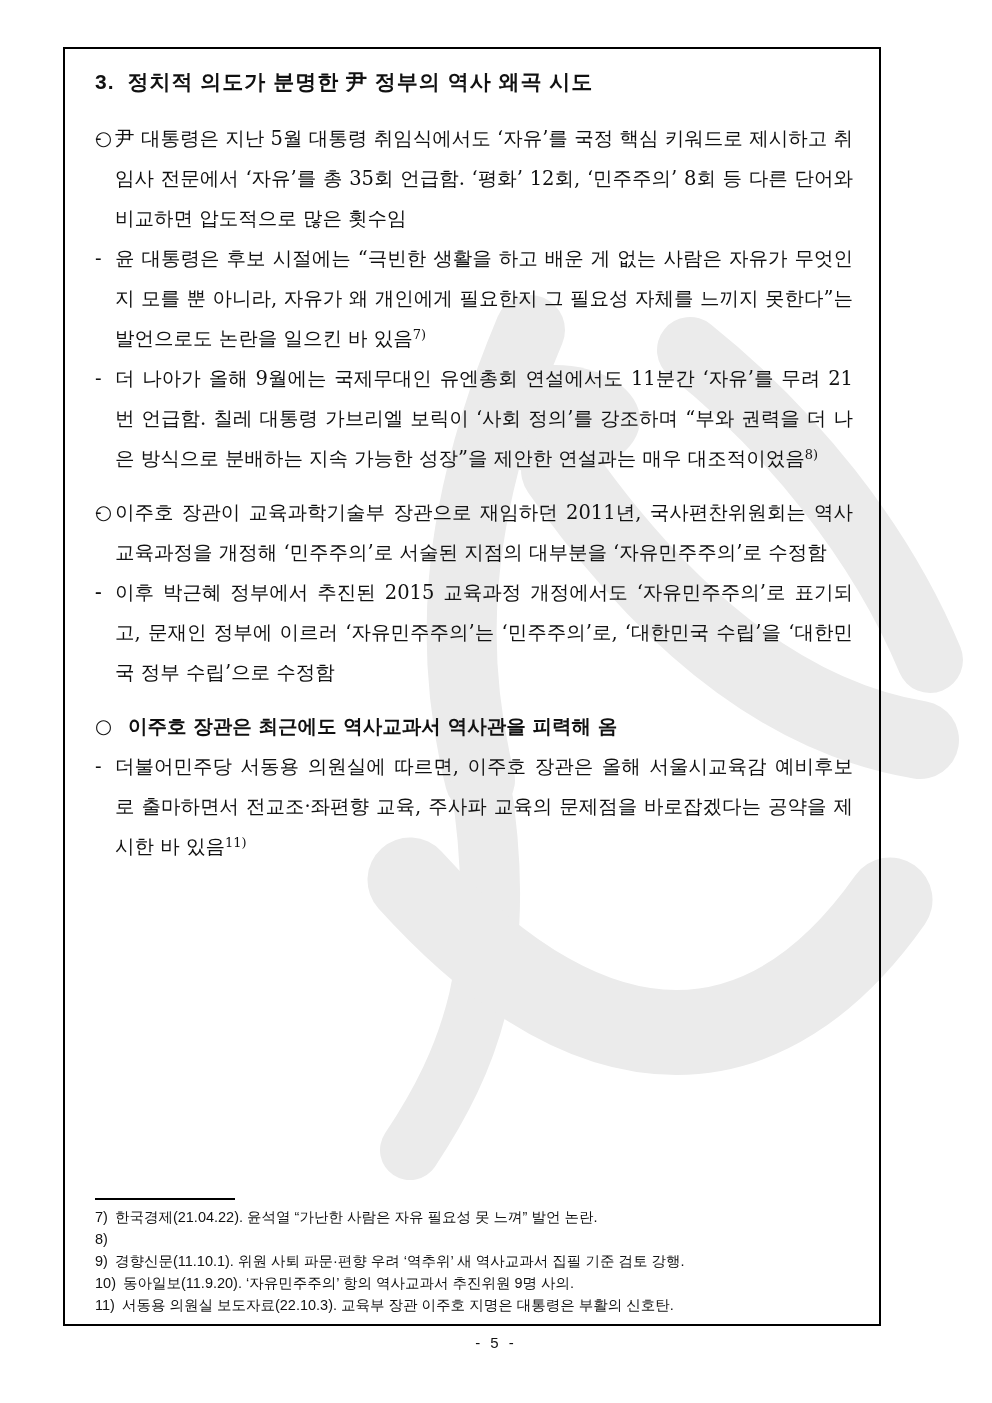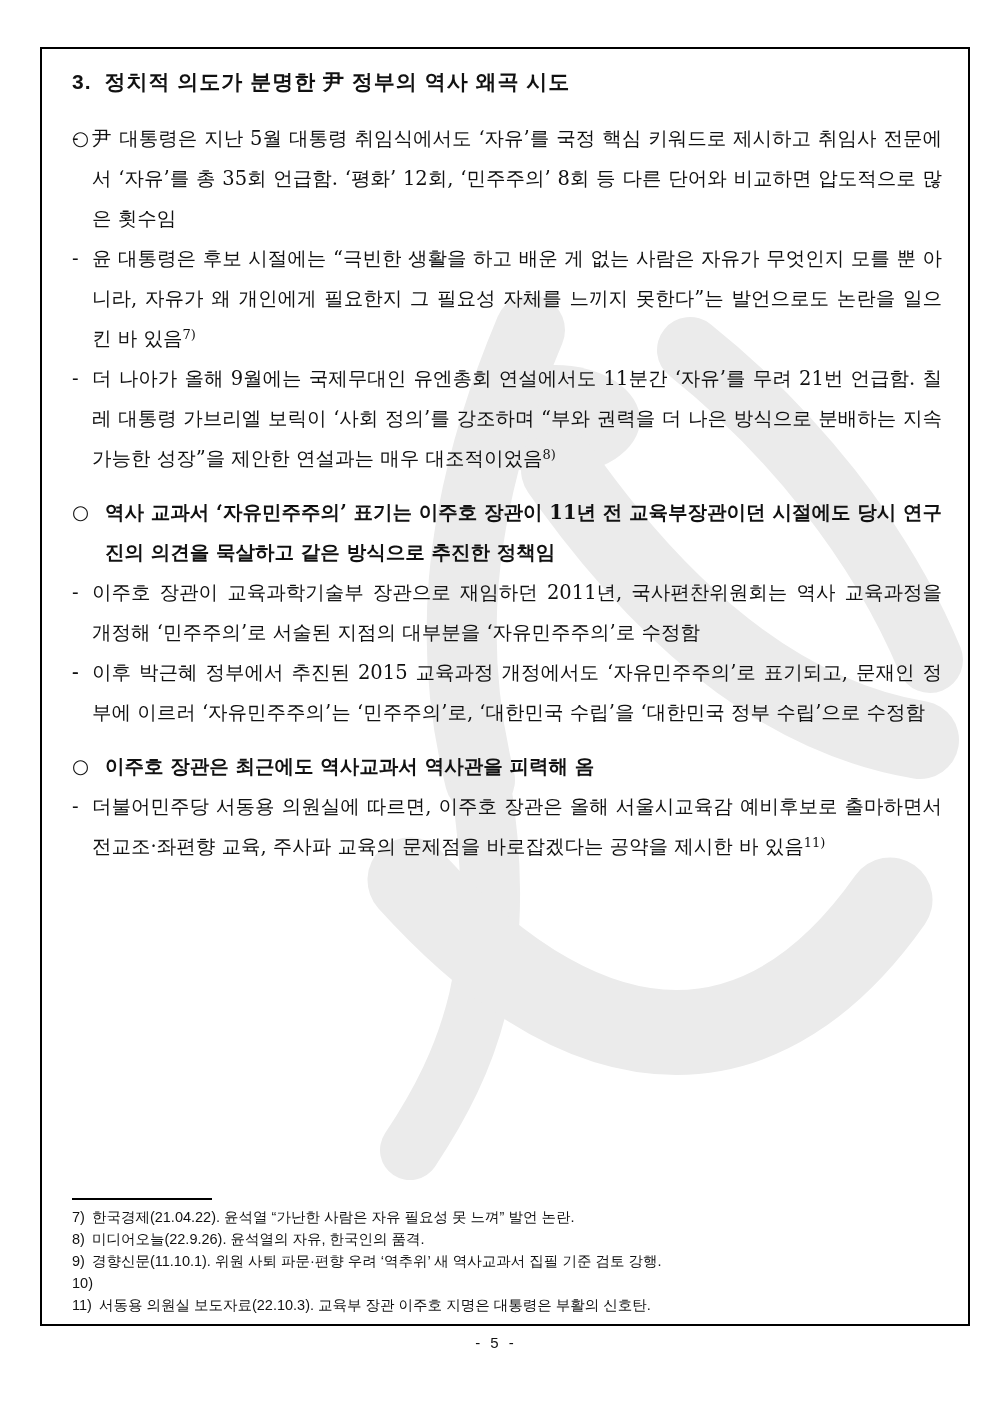--- a/index.html
+++ b/index.html
@@ -14,23 +14,23 @@
     color: #111111;
   }
   .watermark {
     position: absolute;
     left: 0;
     top: 0;
     z-index: 0;
   }
   .page-box {
     position: absolute;
-    left: 40px;
+    left: 63px;
     top: 47px;
-    width: 930px;
+    width: 818px;
     height: 1279px;
     border: 2px solid #000000;
     box-sizing: border-box;
     padding: 18px 26px 0 30px;
     z-index: 1;
     background: transparent;
   }
   .doc-title {
     font-family: "Liberation Sans", sans-serif;
     font-weight: 700;
@@ -133,21 +133,20 @@
       <span class="btext">윤 대통령은 후보 시절에는 “극빈한 생활을 하고 배운 게 없는 사람은 자유가 무엇인지 모를 뿐 아니라, 자유가 왜 개인에게 필요한지 그 필요성 자체를 느끼지 못한다”는 발언으로도 논란을 일으킨 바 있음<sup>7)</sup></span>
     </div>
 
     <div class="block dash">
       <span class="marker">-</span>
       <span class="btext">더 나아가 올해 9월에는 국제무대인 유엔총회 연설에서도 11분간 ‘자유’를 무려 21번 언급함. 칠레 대통령 가브리엘 보릭이 ‘사회 정의’를 강조하며 “부와 권력을 더 나은 방식으로 분배하는 지속 가능한 성장”을 제안한 연설과는 매우 대조적이었음<sup>8)</sup></span>
     </div>
 
     <div class="block bullet">
       <span class="marker">○</span>
-      <span class="btext">역사 교과서 ‘자유민주주의’ 표기는 이주호 장관이 11년 전 교육부장관이던 시절에도 당시 연구진의 의견을 묵살하고 같은 방식으로 추진한 정책임</span>
     </div>
 
     <div class="block dash">
       <span class="marker">-</span>
       <span class="btext">이주호 장관이 교육과학기술부 장관으로 재임하던 2011년, 국사편찬위원회는 역사 교육과정을 개정해 ‘민주주의’로 서술된 지점의 대부분을 ‘자유민주주의’로 수정함</span>
     </div>
 
     <div class="block dash">
       <span class="marker">-</span>
     </div>
@@ -170,28 +169,28 @@
   </div>
 
   <div class="footnotes">
     <div class="fn-rule"></div>
     <div class="fn-row">
       <span class="fn-num">7)</span>
       <span class="fn-text">한국경제(21.04.22). 윤석열 “가난한 사람은 자유 필요성 못 느껴” 발언 논란.</span>
     </div>
     <div class="fn-row">
       <span class="fn-num">8)</span>
-      <span class="fn-text">미디어오늘(22.9.26). 윤석열의 자유, 한국인의 품격.</span>
     </div>
     <div class="fn-row">
       <span class="fn-num">9)</span>
       <span class="fn-text">경향신문(11.10.1). 위원 사퇴 파문·편향 우려 ‘역추위’ 새 역사교과서 집필 기준 검토 강행.</span>
     </div>
     <div class="fn-row">
       <span class="fn-num">10)</span>
+      <span class="fn-text">동아일보(11.9.20). ‘자유민주주의’ 항의 역사교과서 추진위원 9명 사의.</span>
     </div>
     <div class="fn-row">
       <span class="fn-num">11)</span>
       <span class="fn-text">서동용 의원실 보도자료(22.10.3). 교육부 장관 이주호 지명은 대통령은 부활의 신호탄.</span>
     </div>
   </div>
 
 </div>
 
 <div class="page-number">- 5 -</div>

